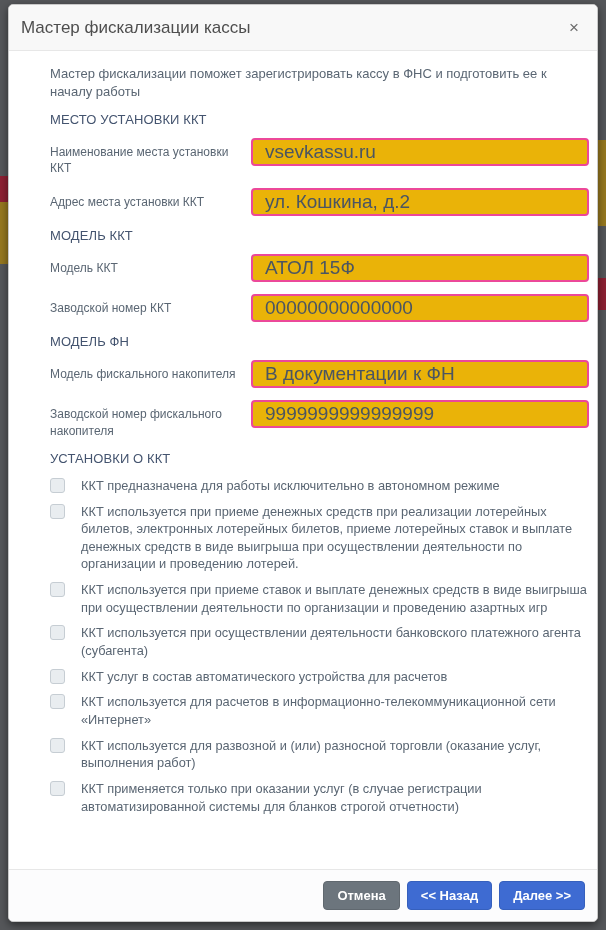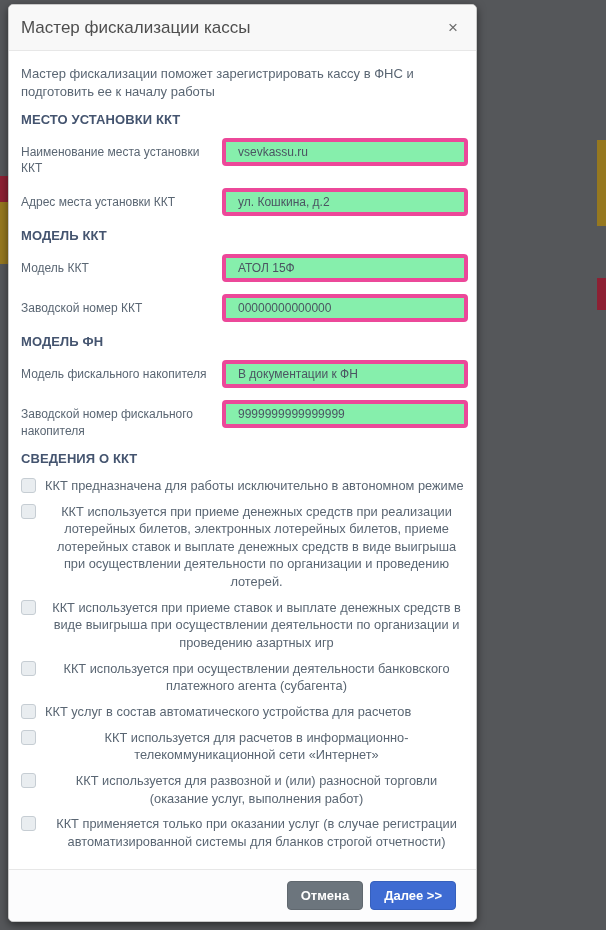--- a/index.html
+++ b/index.html
@@ -12,21 +12,21 @@
   }
   
   .bg-frag { position:absolute; z-index:0; }
   .frag-red-left   { left:0; top:176px; width:9px; height:26px; background:#8d2033; }
   .frag-gold-left  { left:0; top:202px; width:9px; height:62px; background:#96781f; }
   .frag-gold-right { right:0; top:140px; width:9px; height:86px; background:#96781f; }
   .frag-red-right  { right:0; top:278px; width:9px; height:32px; background:#8d2033; }
 
   .modal {
     position:absolute; z-index:2;
-    left:8px; top:4px; width:469px; height:918px;
+    left:8px; top:4px; width:590px; height:918px;
     background:#ffffff;
     border:1px solid #c9c9c9;
     border-radius:5px;
     box-shadow:0 3px 9px rgba(0,0,0,.5);
     display:flex; flex-direction:column;
   }
   .modal-header {
     flex:0 0 auto;
     display:flex; align-items:center; justify-content:space-between;
     padding:12px 14px 12px 12px;
@@ -35,47 +35,48 @@
     border-radius:5px 5px 0 0;
   }
   .modal-title { font-size:17px; color:#4e4e4e; font-weight:400; }
   .close-btn {
     border:none; background:transparent; cursor:pointer;
     font-size:17px; line-height:1; color:#6d6d6d; padding:2px 4px;
   }
   .modal-body {
     flex:1 1 auto; overflow:hidden;
     padding:14px 8px 4px 12px;
+    margin-left:29px;
   }
   .intro { font-size:13px; color:#5a6673; margin:0 0 12px; line-height:1.35; }
   .section-heading {
-    font-size:13px; font-weight:700; color:#44546f;
+    font-size:13px; font-weight:400; color:#44546f;
     margin:2px 0 11px; letter-spacing:.1px;
   }
   .field-row {
     display:grid; grid-template-columns:193px 1fr; column-gap:8px;
     margin-bottom:12px; align-items:start;
   }
   .field-label { font-size:12px; color:#5a6673; line-height:1.35; padding-top:6px; }
   .control {
     width:100%; height:28px;
-    background:#86efac; border:4px solid #ec4899; border-radius:4px;
-    padding:0 12px; font-size:12px; color:#4b5562;
+    background:#eab308; border:2px solid #ec4899; border-radius:4px;
+    padding:0 12px; font-size:19px; color:#4b5562;
     font-family:"Liberation Sans","DejaVu Sans",sans-serif;
   }
-  .checkbox-row { display:flex; gap:9px; margin-bottom:8px; cursor:pointer;text-align:center; }
+  .checkbox-row { display:flex; gap:16px; margin-bottom:8px; cursor:pointer; }
   .checkbox-box {
     flex:0 0 auto; width:15px; height:15px; margin-top:1px;
     background:#e9edf0; border:1px solid #c6cdd3; border-radius:3px;
   }
   .checkbox-text { font-size:12.8px; color:#5a6673; line-height:1.38; }
   .modal-footer {
     flex:0 0 auto;
     display:flex; justify-content:flex-end; align-items:center; gap:7px;
-    padding:11px 20px;
+    padding:11px 12px;
     border-top:1px solid #e7e7e7;
     background:#fcfcfd;
     border-radius:0 0 5px 5px;
   }
   .btn {
     font-family:"Liberation Sans","DejaVu Sans",sans-serif;
     font-size:13px; font-weight:700; color:#ffffff;
     padding:6px 13px; border-radius:4px; cursor:pointer;
   }
   .btn-secondary { background:#6c757d; border:1px solid #60686f; }
@@ -123,21 +124,21 @@
     <div class="section-heading">МОДЕЛЬ ФН</div>
     <div class="field-row">
       <div class="field-label">Модель фискального накопителя</div>
       <input class="control" readonly="" value="В документации к ФН" style="">
     </div>
     <div class="field-row">
       <div class="field-label">Заводской номер фискального накопителя</div>
       <input class="control" readonly="" value="9999999999999999" style="">
     </div>
 
-    <div class="section-heading">СВЕДЕНИЯ О ККТ</div>
+    <div class="section-heading">УСТАНОВКИ О ККТ</div>
 
     <div class="checkbox-row">
       <span class="checkbox-box"></span>
       <span class="checkbox-text">ККТ предназначена для работы исключительно в автономном режиме</span>
     </div>
     <div class="checkbox-row">
       <span class="checkbox-box"></span>
       <span class="checkbox-text">ККТ используется при приеме денежных средств при реализации лотерейных билетов, электронных лотерейных билетов, приеме лотерейных ставок и выплате денежных средств в виде выигрыша при осуществлении деятельности по организации и проведению лотерей.</span>
     </div>
     <div class="checkbox-row">
@@ -162,16 +163,17 @@
     </div>
     <div class="checkbox-row">
       <span class="checkbox-box"></span>
       <span class="checkbox-text">ККТ применяется только при оказании услуг (в случае регистрации автоматизированной системы для бланков строгой отчетности)</span>
     </div>
 
   </div>
 
   <div class="modal-footer">
     <button class="btn btn-secondary">Отмена</button>
+    <button class="btn btn-primary">&lt;&lt; Назад</button>
     <button class="btn btn-primary">Далее &gt;&gt;</button>
   </div>
 
 </div>
 
 </body></html>

